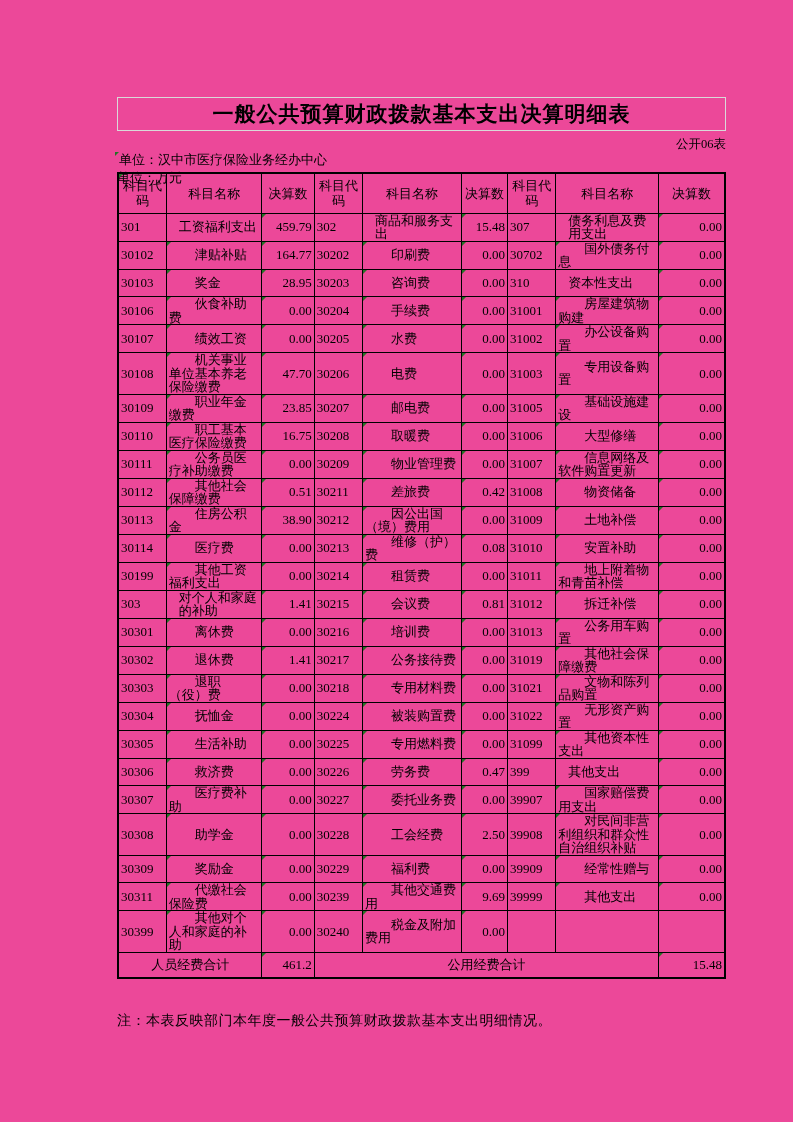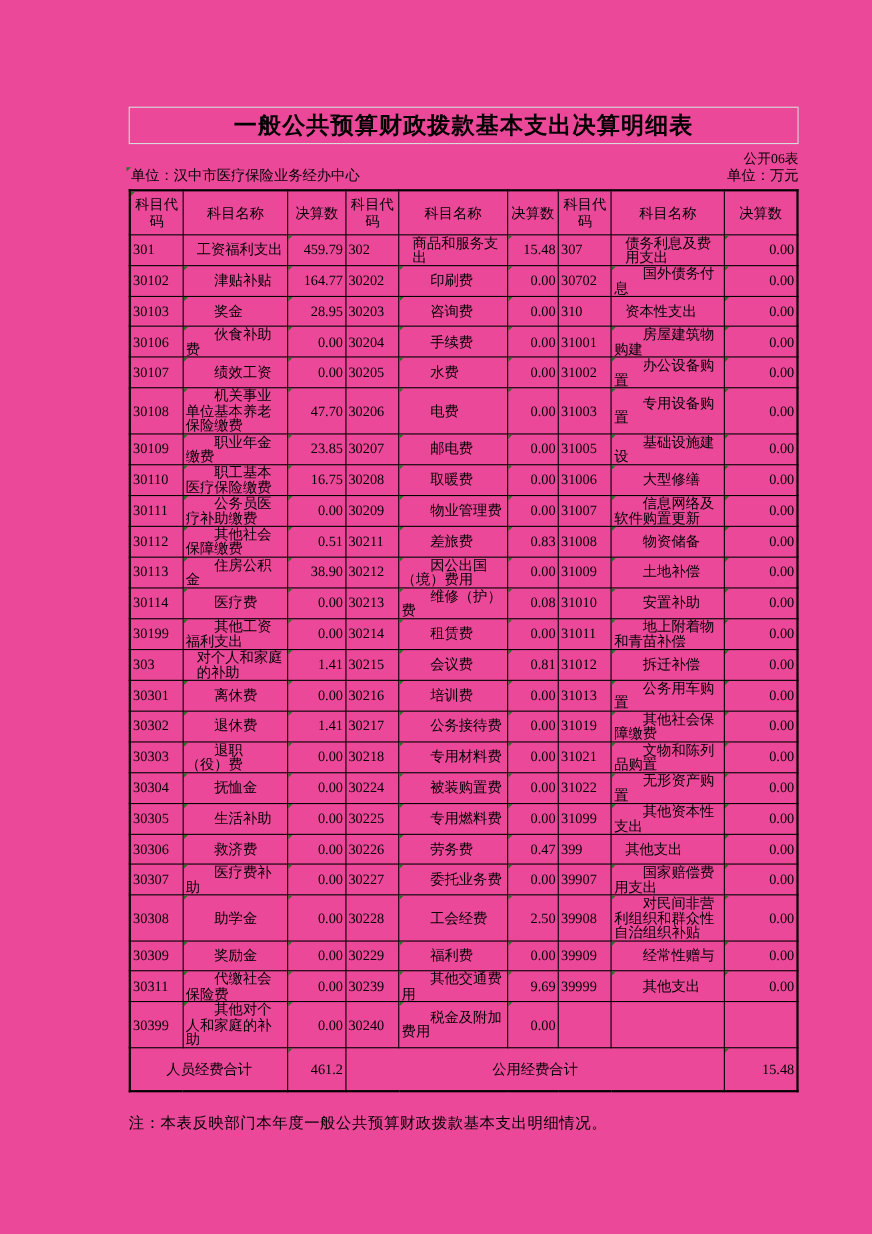--- a/index.html
+++ b/index.html
@@ -3,38 +3,38 @@
 <meta charset="utf-8">
 <style>
   html,body{margin:0;padding:0;background:#fff;}
   .page{position:relative;width:793px;height:1122px;background:#ec4899;overflow:hidden;
         font-family:"Liberation Serif","DejaVu Serif",serif;color:#000;}
   .title-box{position:absolute;top:97px;left:117px;width:609px;height:34px;
         border:1px solid #d9d9d9;box-sizing:border-box;text-align:center;}
   .title-box .t{font-size:21px;font-weight:bold;line-height:33px;letter-spacing:1px;}
   .doc-code{position:absolute;top:136px;left:117px;width:609px;text-align:right;font-size:12.5px;}
   .unit-row{position:absolute;top:151px;left:117px;width:609px;display:flex;
-        justify-content:space-between;font-size:13px;}
+        justify-content:space-between;font-size:13px;flex-direction:column;}
   .unit-left{position:relative;padding-left:2px;}
   .unit-left .corner{position:absolute;left:-2px;top:1px;width:0;height:0;
         border-top:4px solid #267326;border-right:4px solid transparent;}
   table.budget{position:absolute;top:172px;left:117px;width:609px;border-collapse:collapse;
         table-layout:fixed;border:2px solid #000;font-size:13px;}
   table.budget th, table.budget td{border:1px solid #000;box-sizing:border-box;
         overflow:hidden;position:relative;vertical-align:middle;}
   table.budget th{height:40px;font-weight:normal;text-align:center;line-height:15px;padding:0 2px;}
   table.budget td{height:27.5px;line-height:13.5px;padding:0 2px;}
   td.code{text-align:left;padding-left:4px;}
   td.name{text-align:left;}
   td.name.top{padding-left:12px;}
   td.name.sub{text-indent:2em;}
   td.val{text-align:right;padding-right:8px;}
   .gm::before{content:"";position:absolute;top:0;left:0;width:0;height:0;
         border-top:4px solid #267326;border-right:4px solid transparent;}
-  tr.total-row td{height:40px;}
+  tr.total-row td{height:26px;}
   td.tlabel{text-align:center;}
   .note{position:absolute;top:1012px;left:117px;font-size:14px;letter-spacing:0.5px;}
 </style>
 </head>
 <body>
 
 <div class="page">
 
   <div class="title-box">
     <div class="t">一般公共预算财政拨款基本支出决算明细表</div>
@@ -171,21 +171,21 @@
           <td class="code">31007</td>
           <td class="name sub gm">信息网络及软件购置更新</td>
           <td class="val gm">0.00</td>
         </tr>
         <tr>
           <td class="code">30112</td>
           <td class="name sub gm">其他社会保障缴费</td>
           <td class="val gm">0.51</td>
           <td class="code">30211</td>
           <td class="name sub gm">差旅费</td>
-          <td class="val gm">0.83</td>
+          <td class="val gm">0.42</td>
           <td class="code">31008</td>
           <td class="name sub gm">物资储备</td>
           <td class="val gm">0.00</td>
         </tr>
         <tr>
           <td class="code">30113</td>
           <td class="name sub gm">住房公积金</td>
           <td class="val gm">38.90</td>
           <td class="code">30212</td>
           <td class="name sub gm">因公出国（境）费用</td>

